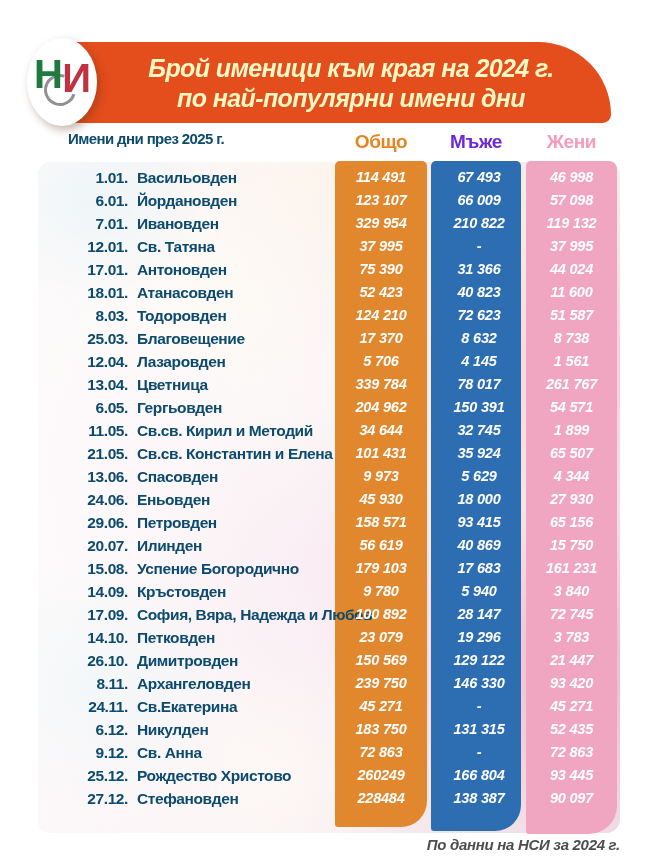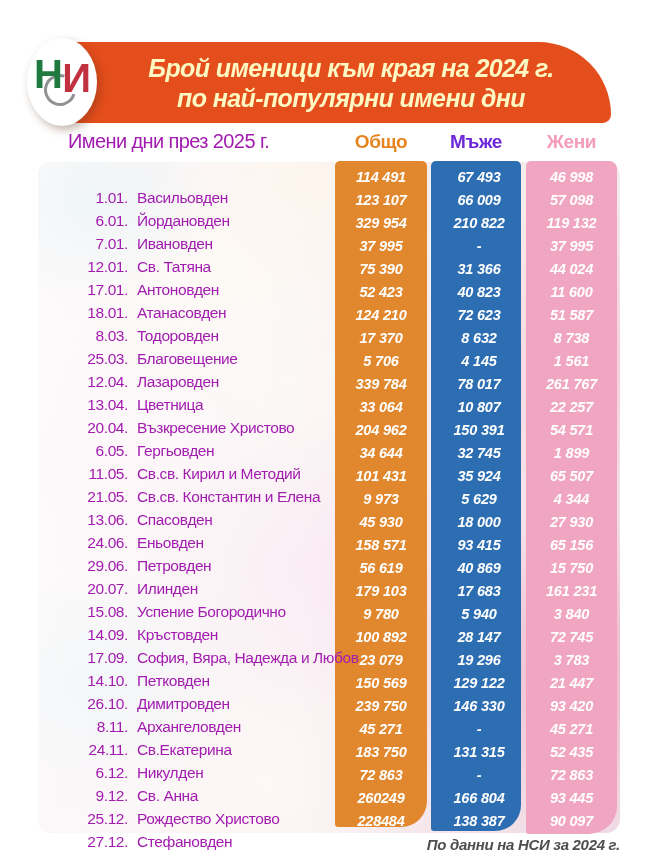--- a/index.html
+++ b/index.html
@@ -29,21 +29,21 @@
     position:absolute;left:17px;top:36px;width:32px;height:32px;
     border:3px solid #8f9193;border-right-color:transparent;border-radius:50%;
     transform:rotate(-28deg);box-sizing:border-box;
   }
   .logo .l-n{position:absolute;left:7px;top:16px;font-size:40px;line-height:40px;font-weight:bold;color:#1f7a40;}
   .logo .l-i{position:absolute;right:6px;top:20px;font-size:40px;line-height:40px;font-weight:bold;color:#c2313f;}
 
   
   .colhead-label{
     position:absolute;left:68px;top:130px;
-    font-size:20px;font-weight:normal;color:#a21caf;letter-spacing:-0.6px;white-space:nowrap;
+    font-size:15px;font-weight:bold;color:#0c4a6e;letter-spacing:-0.6px;white-space:nowrap;
   }
   .colhead{position:absolute;top:131px;font-size:19px;font-weight:bold;text-align:center;letter-spacing:-0.4px;}
   .colhead.total{left:335px;width:92px;}
   .colhead.men{left:431px;width:90px;}
   .colhead.women{left:526px;width:91px;}
 
   
   .panel{
     position:absolute;left:38px;top:162px;width:582px;height:671px;border-radius:14px;
     background:
@@ -68,21 +68,21 @@
   
   .band{position:absolute;top:161px;}
   .band-total {left:335px;width:92px;height:666px;border-radius:5px 5px 26px 3px;}
   .band-men   {left:431px;width:90px;height:670px;border-radius:5px 5px 26px 3px;}
   .band-women {left:526px;width:91px;height:673px;border-radius:5px 8px 28px 3px;}
 
   
   .rows{position:absolute;left:38px;top:166px;width:582px;z-index:2;}
   .row{position:relative;height:23px;}
   .c-date,.c-name{
-    font-weight:normal;font-size:15.5px;color:#a21caf;line-height:23px;letter-spacing:-0.4px;margin-top:20px;
+    font-weight:bold;font-size:15.5px;color:#0c4a6e;line-height:23px;letter-spacing:-0.4px;
   }
   .c-date{position:absolute;left:0;top:0;width:90px;text-align:right;}
   .c-name{position:absolute;left:99px;top:0;white-space:nowrap;}
   .c-num{
     position:absolute;top:0;text-align:center;
     font-weight:bold;font-style:italic;font-size:14.5px;color:#ffffff;line-height:23px;letter-spacing:-0.2px;
   }
   .c-total{left:297px;width:92px;}
   .c-men{left:393px;width:96px;}
   .c-women{left:488px;width:91px;}
@@ -185,27 +185,20 @@
       <span class="c-num c-women">1 561</span>
     </div>
       <div class="row">
       <span class="c-date">13.04.</span>
       <span class="c-name">Цветница</span>
       <span class="c-num c-total">339 784</span>
       <span class="c-num c-men">78 017</span>
       <span class="c-num c-women">261 767</span>
     </div>
       <div class="row">
-      <span class="c-date">20.04.</span>
-      <span class="c-name">Възкресение Христово</span>
-      <span class="c-num c-total">33 064</span>
-      <span class="c-num c-men">10 807</span>
-      <span class="c-num c-women">22 257</span>
-    </div>
-      <div class="row">
       <span class="c-date">6.05.</span>
       <span class="c-name">Гергьовден</span>
       <span class="c-num c-total">204 962</span>
       <span class="c-num c-men">150 391</span>
       <span class="c-num c-women">54 571</span>
     </div>
       <div class="row">
       <span class="c-date">11.05.</span>
       <span class="c-name">Св.св. Кирил и Методий</span>
       <span class="c-num c-total">34 644</span>

